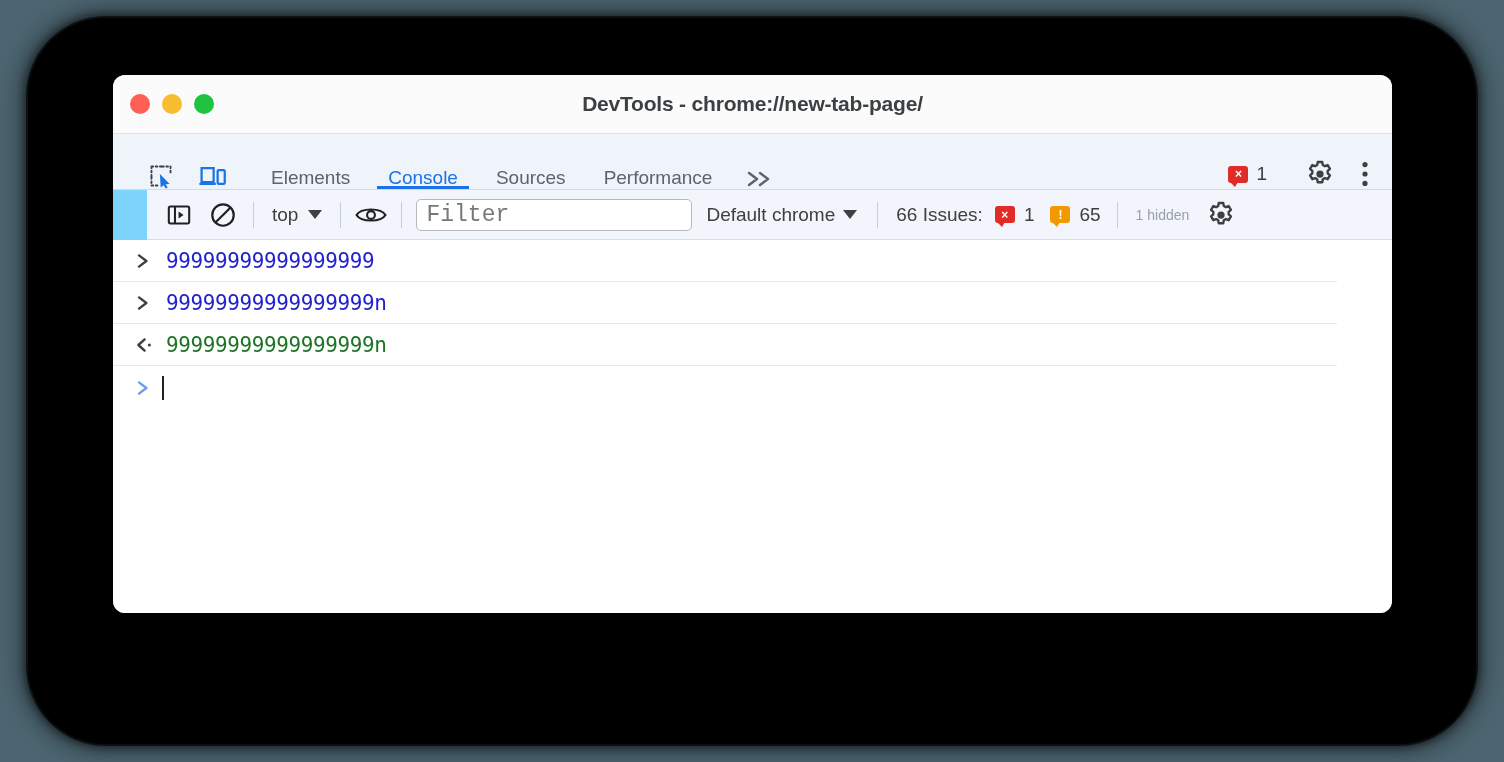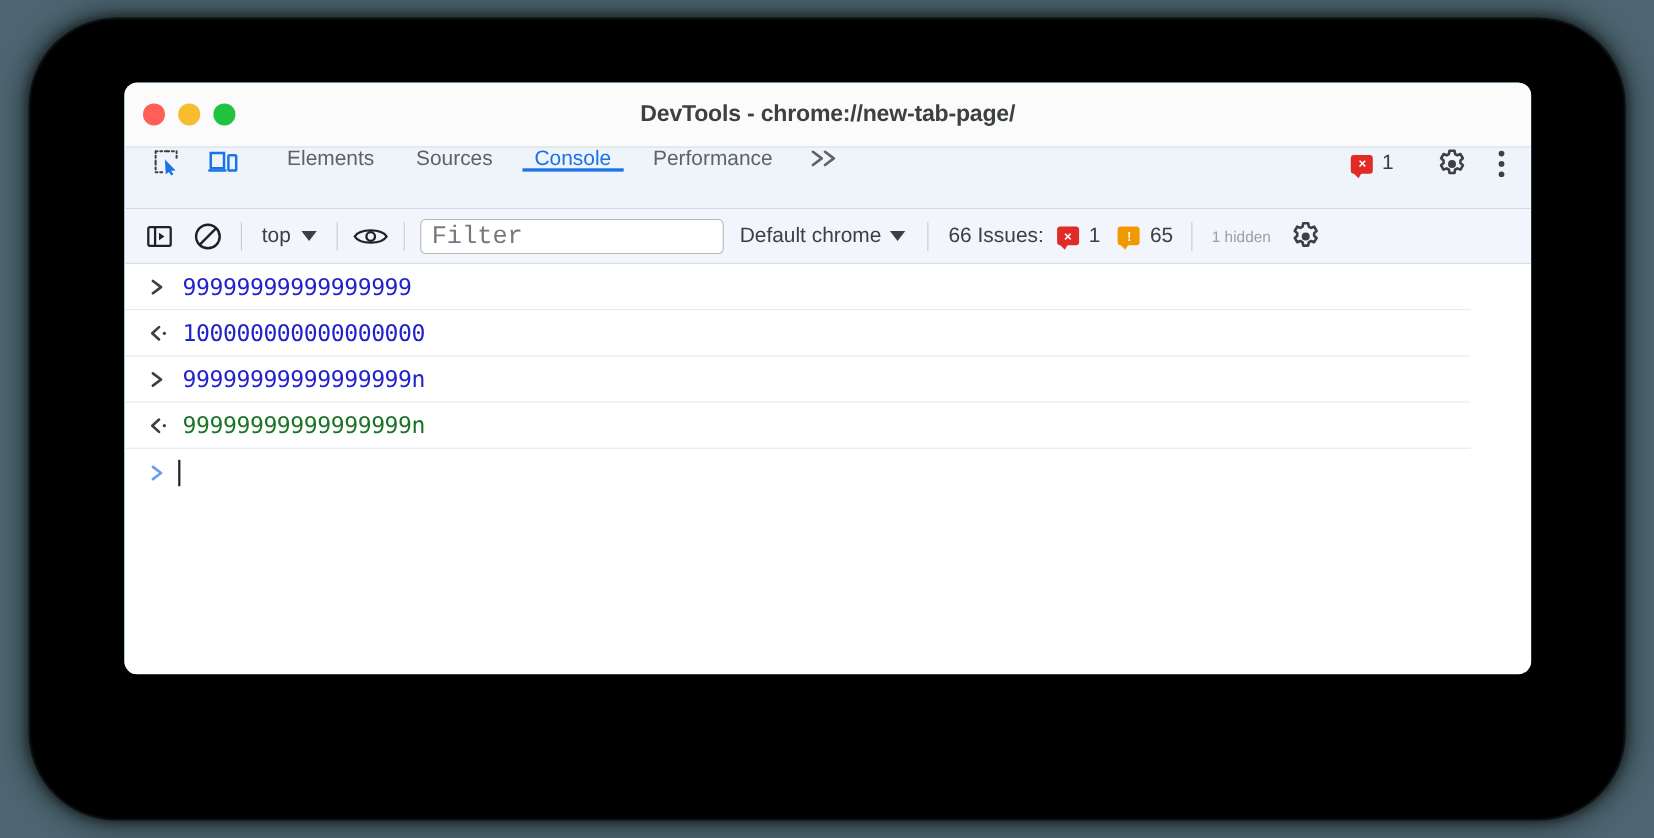--- a/index.html
+++ b/index.html
@@ -82,22 +82,22 @@
     letter-spacing: -0.2px;
   }
 
   
   #tabstrip {
     height: 55px;
     flex: 0 0 55px;
     background: #eff3fa;
     border-bottom: 1px solid #d6dbe3;
     display: flex;
-    align-items: flex-start;
-    padding-left: 12px;
+    align-items: flex-end;
+    padding-left: 22px;
   }
   .tool-btn {
     width: 52px;
     display: flex;
     align-items: center;
     justify-content: center;
     cursor: pointer;
   }
   .tabstrip-sep {
     width: 1px;
@@ -182,20 +182,21 @@
 
   
   #console-toolbar {
     height: 49px;
     flex: 0 0 49px;
     background: #f2f5fb;
     border-bottom: 1px solid #dadce0;
     display: flex;
     align-items: center;
     padding: 0 5px 0 10px;
+    margin-left: 34px;
   }
   .tb-btn {
     width: 44px;
     height: 40px;
     display: flex;
     align-items: center;
     justify-content: center;
     cursor: pointer;
   }
   .tb-sep {
@@ -347,25 +348,25 @@
         <path d="M1.2 19.4 H14.8" stroke="#1a73e8" stroke-width="2.1" stroke-linecap="round"></path>
         <rect x="17.3" y="6.6" width="6.6" height="12.8" rx="1.1" fill="none" stroke="#1a73e8" stroke-width="2.1"></rect>
       </svg>
     </div>
 
     <div class="tabstrip-sep"></div>
 
     <div class="tab">
       <span>Elements</span>
     </div>
+    <div class="tab active">
+      <span>Console</span>
+    </div>
     <div class="tab">
       <span>Sources</span>
-    </div>
-    <div class="tab active">
-      <span>Console</span>
     </div>
     <div class="tab">
       <span>Performance</span>
     </div>
 
     <div class="tab-more">
       <svg width="30" height="20" viewBox="0 0 30 20">
         <path d="M4 4 L12 10 L4 16 M15 4 L23 10 L15 16" fill="none" stroke="#5f6368" stroke-width="2.4" stroke-linecap="round" stroke-linejoin="round"></path>
       </svg>
     </div>
@@ -473,46 +474,37 @@
 
     <div class="msg-row">
       <div class="msg-gutter">
         <svg width="16" height="18" viewBox="0 0 16 18">
           <path d="M3 3.4 L10.4 9 L3 14.6" fill="none" stroke="#3c4043" stroke-width="2.4" stroke-linecap="round" stroke-linejoin="round"></path>
         </svg>
       </div>
       <div class="msg-text input">99999999999999999</div>
     </div>
 
+
+    <div class="msg-row">
+      <div class="msg-gutter">
+        <svg width="16" height="18" viewBox="0 0 16 18">
+          <path d="M3 3.4 L10.4 9 L3 14.6" fill="none" stroke="#3c4043" stroke-width="2.4" stroke-linecap="round" stroke-linejoin="round"></path>
+        </svg>
+      </div>
+      <div class="msg-text input">99999999999999999n</div>
+    </div>
+
     <div class="msg-row">
       <div class="msg-gutter">
         <svg width="20" height="18" viewBox="0 0 20 18">
           <path d="M8.6 3.4 L2.4 9 L8.6 14.6" fill="none" stroke="#3c4043" stroke-width="2.4" stroke-linecap="round" stroke-linejoin="round"></path>
           <circle cx="13.4" cy="9" r="1.5" fill="#3c4043"></circle>
         </svg>
       </div>
-      <div class="msg-text number">100000000000000000</div>
-    </div>
-
-    <div class="msg-row">
-      <div class="msg-gutter">
-        <svg width="16" height="18" viewBox="0 0 16 18">
-          <path d="M3 3.4 L10.4 9 L3 14.6" fill="none" stroke="#3c4043" stroke-width="2.4" stroke-linecap="round" stroke-linejoin="round"></path>
-        </svg>
-      </div>
-      <div class="msg-text input">99999999999999999n</div>
-    </div>
-
-    <div class="msg-row">
-      <div class="msg-gutter">
-        <svg width="20" height="18" viewBox="0 0 20 18">
-          <path d="M8.6 3.4 L2.4 9 L8.6 14.6" fill="none" stroke="#3c4043" stroke-width="2.4" stroke-linecap="round" stroke-linejoin="round"></path>
-          <circle cx="13.4" cy="9" r="1.5" fill="#3c4043"></circle>
-        </svg>
-      </div>
       <div class="msg-text bigint">99999999999999999n</div>
     </div>
 
     <div id="prompt-row">
       <div class="msg-gutter" style="width:24px;flex:0 0 24px;">
         <svg width="16" height="18" viewBox="0 0 16 18">
           <path d="M3 3.4 L10.4 9 L3 14.6" fill="none" stroke="#6c9ced" stroke-width="2.4" stroke-linecap="round" stroke-linejoin="round"></path>
         </svg>
       </div>
       <div class="caret-blink"></div>

